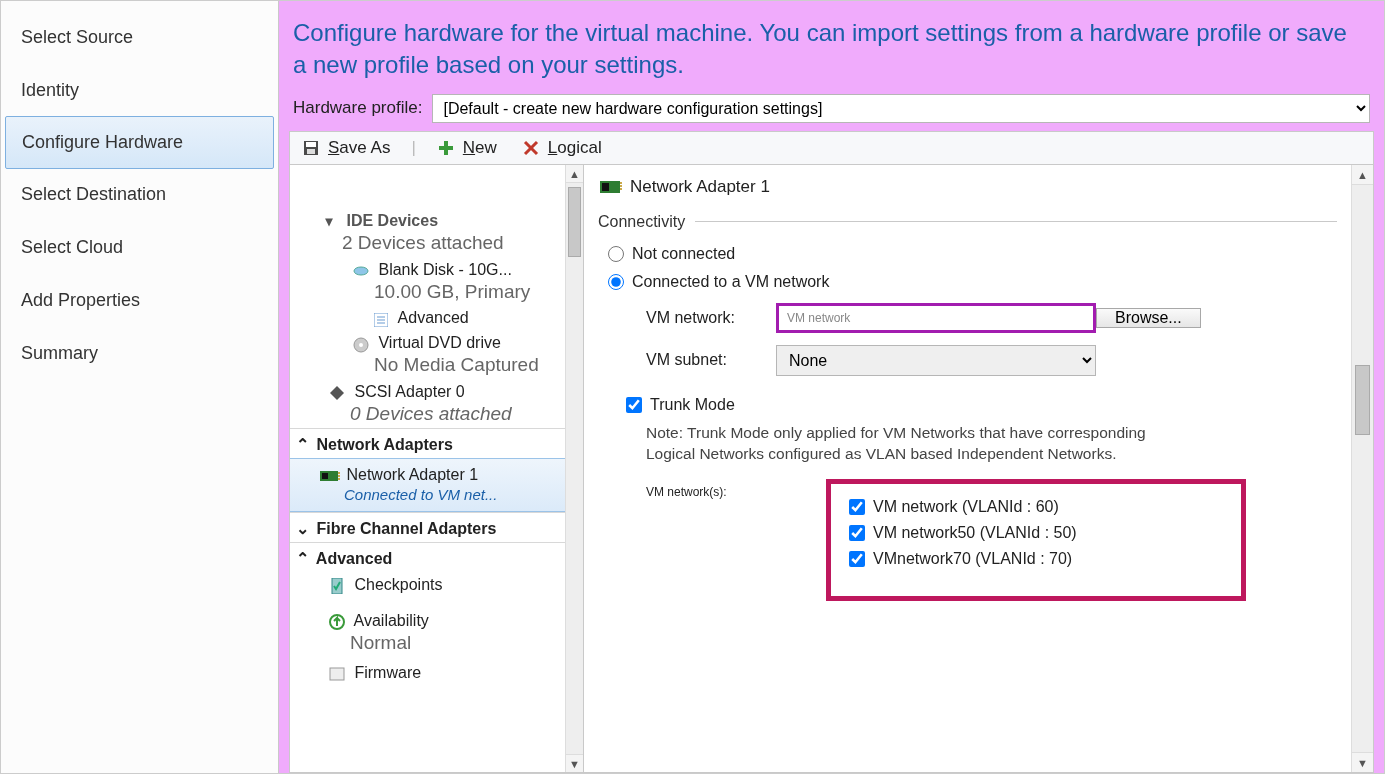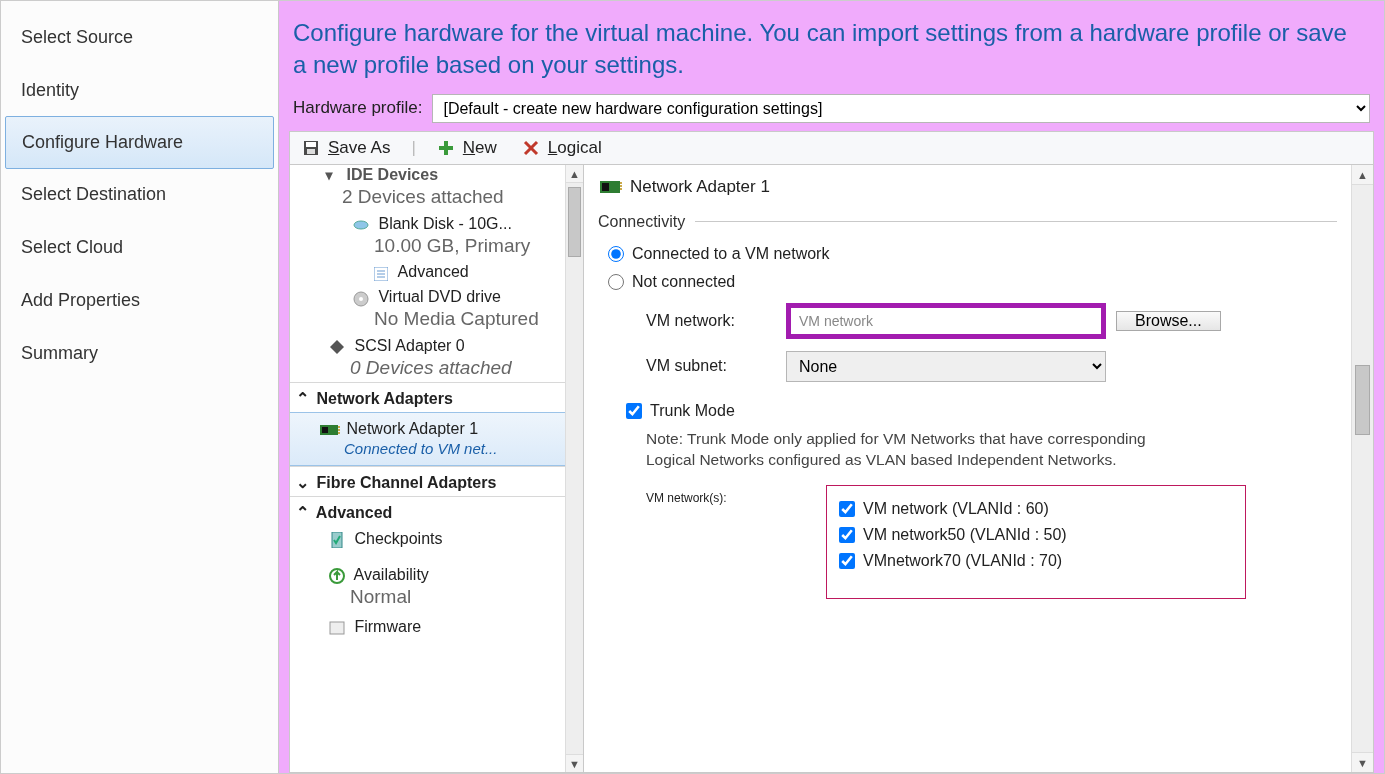--- a/index.html
+++ b/index.html
@@ -82,21 +82,21 @@
     border-top: none;
     background: #fff;
     overflow: hidden;
   }
   .tree-col {
     width: 294px;
     border-right: 1px solid #c9c9c9;
     position: relative;
     overflow: hidden;
   }
-  .tree-scroll { position:absolute; inset:0 18px 0 0; overflow:hidden; }
+  .tree-scroll { position:absolute; inset:0 18px 0 0; overflow:hidden;margin-top:46px; }
   .tree-scrollbar { position:absolute; right:0; top:0; bottom:0; width:18px; background:#eee; border-left:1px solid #ddd; }
   .tree-scrollbar .up, .tree-scrollbar .dn { height:18px; text-align:center; font-size:11px; color:#555; line-height:18px; background:#f4f4f4; border-bottom:1px solid #ddd;}
   .tree-scrollbar .dn { position:absolute; bottom:0; left:0; right:0; border-top:1px solid #ddd; border-bottom:none;}
   .tree-scrollbar .thumb { position:absolute; left:2px; right:2px; top:22px; height:70px; background:#c8c8c8; border:1px solid #aaa;}
   .trow { padding: 3px 6px 2px 6px; font-size:16px; line-height:1.25; }
   .trow.cut { color:#555; font-weight:bold; padding-top:0;}
   .trow .sub { color:#666; font-weight:normal; font-size:19px; }
   .thead { font-weight: bold; background:#fff; padding:6px 6px 4px 6px; border-top:1px solid #d8d8d8; font-size:16px;}
   .thead .chev { display:inline-block; width:16px; }
   .sel {
@@ -113,29 +113,29 @@
   .detail-scrollbar { position:absolute; right:0; top:0; bottom:0; width:22px; background:#eee; border-left:1px solid #ddd;}
   .detail-scrollbar .up,.detail-scrollbar .dn{height:20px;text-align:center;font-size:11px;color:#555;line-height:20px;background:#f4f4f4;border-bottom:1px solid #ddd;}
   .detail-scrollbar .dn{position:absolute;bottom:0;left:0;right:0;border-top:1px solid #ddd;border-bottom:none;}
   .detail-scrollbar .thumb{position:absolute;left:3px;right:3px;top:200px;height:70px;background:#c8c8c8;border:1px solid #aaa;}
 
   .panel-title { font-size:17px; display:flex; align-items:center; gap:8px; padding:4px 0 10px 2px;}
   .group-label { font-size:16px; color:#333; display:flex; align-items:center; gap:10px; margin:6px 0 10px 0;}
   .group-label .line { flex:1; height:1px; background:#c9c9c9; }
   .radio-row, .check-row { display:flex; align-items:center; gap:8px; padding:4px 0 6px 10px; font-size:16px;}
   input[type=radio],input[type=checkbox]{ width:16px;height:16px; margin:0;}
-  .form-row { display:flex; align-items:center; gap:10px; padding:6px 0 6px 48px; font-size:16px;}
+  .form-row { display:flex; align-items:center; padding:6px 0 6px 48px; font-size:16px;}
   .form-row .lbl { width:130px; }
-  .form-row input[type=text] { width:320px; padding:5px 8px; font-size:14px; border:5px solid #a21caf; color:#888;}
+  .form-row input[type=text] { width:320px; padding:5px 8px; font-size:12px; border:3px solid #a21caf; color:#888;}
   .form-row select { width:320px; padding:5px 8px; font-size:16px; border:1px solid #b6b6b6;}
   .form-row button { padding:0 18px; font-size:16px; background:linear-gradient(#fafafa,#e6e6e6); border:1px solid #a8a8a8;}
   .note { color:#444; font-size:15.5px; line-height:1.4; padding:2px 0 6px 48px; max-width:560px;}
   .vm-sets { display:flex; gap:20px; padding:8px 0 0 48px; align-items:flex-start;}
   .vm-sets .lbl { width:160px; font-size:12px; padding-top:6px;}
-  .vm-list { border:1px solid #be185d; padding:10px 30px 24px 12px; min-width:420px;}
+  .vm-list { border:5px solid #be185d; padding:10px 30px 24px 18px; min-width:420px;}
   .vm-list .row { display:flex; align-items:center; gap:8px; padding:4px 0; font-size:16px;}
 </style>
 </head>
 <body>
 
 <div class="main-layout">
 
   <div class="nav-col">
     <div class="nav-item">Select Source</div>
     <div class="nav-item">Identity</div>
@@ -311,26 +311,26 @@
             </span>
             <span>Network Adapter 1</span>
           </div>
 
           <div class="group-label">
             <span>Connectivity</span>
             <span class="line"></span>
           </div>
 
           <label class="radio-row">
+            <input type="radio" name="conn" style="">
+            <span>Not connected</span>
+          </label>
+          <label class="radio-row">
             <input type="radio" name="conn" checked="" style="">
             <span>Connected to a VM network</span>
-          </label>
-          <label class="radio-row">
-            <input type="radio" name="conn" style="">
-            <span>Not connected</span>
           </label>
 
           <div class="form-row">
             <span class="lbl">VM network:</span>
             <input type="text" readonly="" value="VM network" style="">
             <button>Browse...</button>
           </div>
           <div class="form-row">
             <span class="lbl">VM subnet:</span>
             <select>

